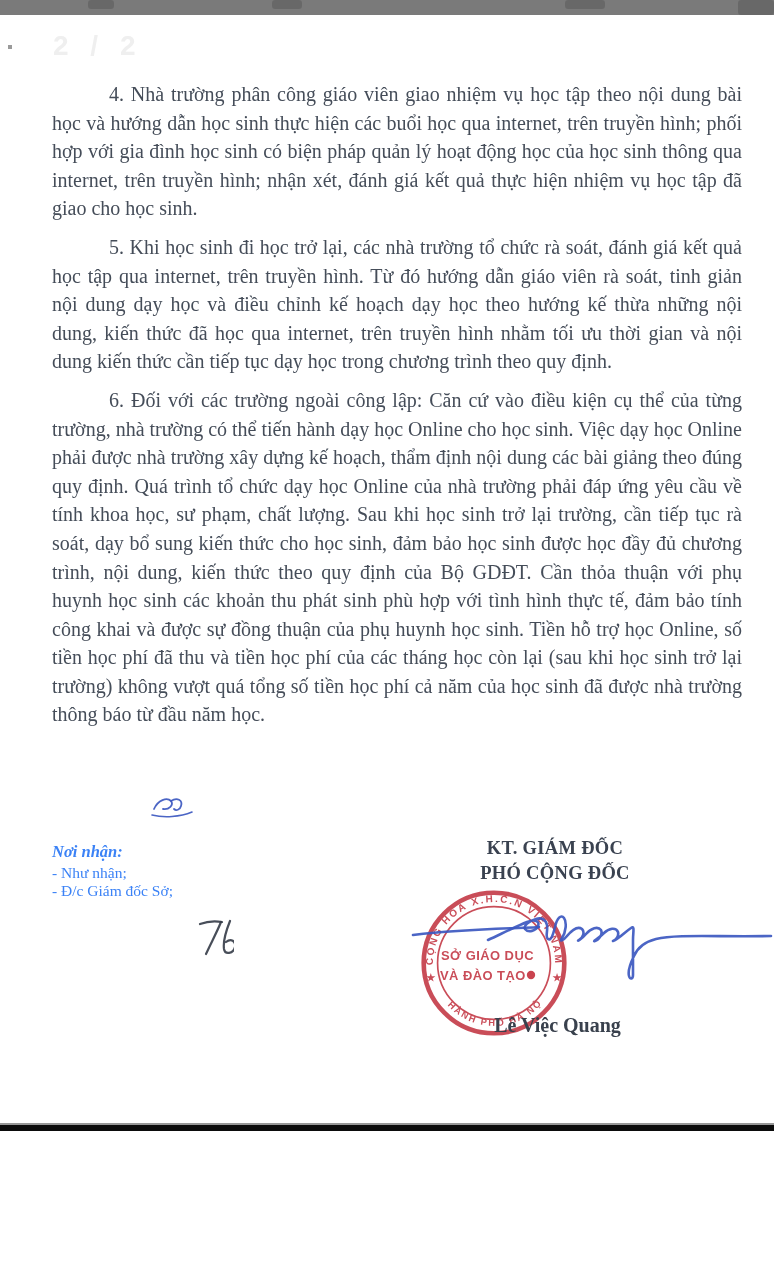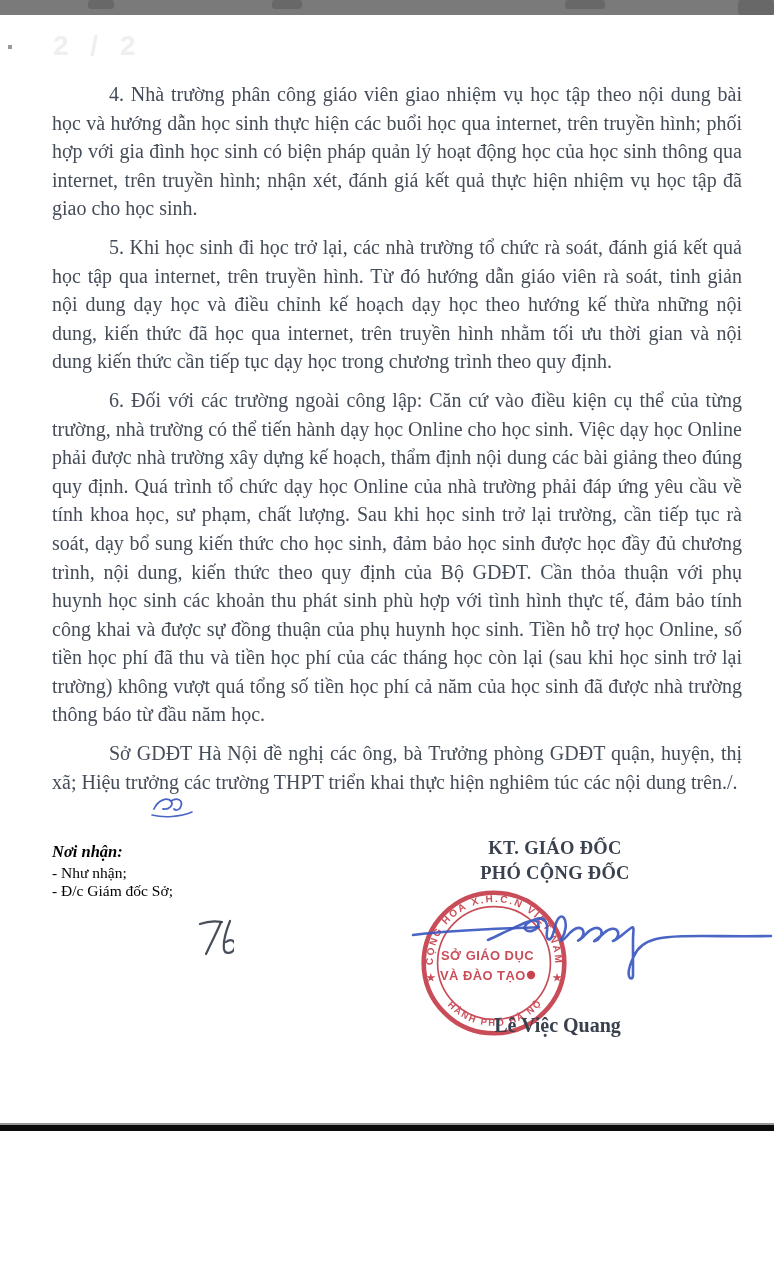--- a/index.html
+++ b/index.html
@@ -20,21 +20,21 @@
     font-size:28px; letter-spacing:7px; color:#efefef;
   }
   .margin-dot { position:absolute; left:8px; top:45px; width:4px; height:4px; background:#9a9a9a; }
   
   .bodytext {
     position:absolute; left:52px; top:80px; width:690px;
     font-size:20px; line-height:28.6px; text-align:justify;
   }
   .bodytext p { text-indent:57px; margin:0 0 10px 0; }
   
-  .recipients { position:absolute; left:52px; top:842px; width:330px; color:#000000; }
+  .recipients { position:absolute; left:52px; top:842px; width:330px; color:#3b82f6; }
   .recipients .heading { font-weight:bold; font-style:italic; font-size:16.5px; margin-bottom:2px; }
   .recipients .item { font-size:15.5px; line-height:18.4px; }
   
   .sigblock {
     position:absolute; left:415px; top:836px; width:280px;
     text-align:center; font-weight:bold; font-size:18.5px;
     line-height:25px; color:#3a4250; letter-spacing:.3px;
   }
   .signer {
     position:absolute; left:455px; top:1014px; width:205px;
@@ -62,21 +62,20 @@
     <div class="smudge" style="left:738px; width:36px; height:15px;"></div>
   </div>
 
   <div class="watermark">2 / 2</div>
   <div class="margin-dot"></div>
 
   <div class="bodytext">
     <p>4. Nhà trường phân công giáo viên giao nhiệm vụ học tập theo nội dung bài học và hướng dẫn học sinh thực hiện các buổi học qua internet, trên truyền hình; phối hợp với gia đình học sinh có biện pháp quản lý hoạt động học của học sinh thông qua internet, trên truyền hình; nhận xét, đánh giá kết quả thực hiện nhiệm vụ học tập đã giao cho học sinh.</p>
     <p>5. Khi học sinh đi học trở lại, các nhà trường tổ chức rà soát, đánh giá kết quả học tập qua internet, trên truyền hình. Từ đó hướng dẫn giáo viên rà soát, tinh giản nội dung dạy học và điều chỉnh kế hoạch dạy học theo hướng kế thừa những nội dung, kiến thức đã học qua internet, trên truyền hình nhằm tối ưu thời gian và nội dung kiến thức cần tiếp tục dạy học trong chương trình theo quy định.</p>
     <p>6. Đối với các trường ngoài công lập: Căn cứ vào điều kiện cụ thể của từng trường, nhà trường có thể tiến hành dạy học Online cho học sinh. Việc dạy học Online phải được nhà trường xây dựng kế hoạch, thẩm định nội dung các bài giảng theo đúng quy định. Quá trình tổ chức dạy học Online của nhà trường phải đáp ứng yêu cầu về tính khoa học, sư phạm, chất lượng. Sau khi học sinh trở lại trường, cần tiếp tục rà soát, dạy bổ sung kiến thức cho học sinh, đảm bảo học sinh được học đầy đủ chương trình, nội dung, kiến thức theo quy định của Bộ GDĐT. Cần thỏa thuận với phụ huynh học sinh các khoản thu phát sinh phù hợp với tình hình thực tế, đảm bảo tính công khai và được sự đồng thuận của phụ huynh học sinh. Tiền hỗ trợ học Online, số tiền học phí đã thu và tiền học phí của các tháng học còn lại (sau khi học sinh trở lại trường) không vượt quá tổng số tiền học phí cả năm của học sinh đã được nhà trường thông báo từ đầu năm học.</p>
-    <p>Sở GDĐT Hà Nội đề nghị các ông, bà Trưởng phòng GDĐT quận, huyện, thị xã; Hiệu trưởng các trường THPT triển khai thực hiện nghiêm túc các nội dung trên./.</p>
   </div>
 
   <svg class="paraph-svg" viewBox="0 0 48 28">
     <path class="ink" stroke-width="1.8" d="M 6,16 C 10,7 19,4 23,8 C 26,12 21,17 15,16"></path>
     <path class="ink" stroke-width="1.8" d="M 23,8 C 29,4 35,7 33,13 C 32,17 28,18 26,16"></path>
     <path class="ink" stroke-width="1.6" d="M 4,22 C 16,25 32,24 44,19"></path>
   </svg>
 
   <div class="recipients">
     <div class="heading">Nơi nhận:</div>
@@ -84,21 +83,21 @@
     <div class="item">- Đ/c Giám đốc Sở;</div>
   </div>
 
   <svg class="handwritten-svg" viewBox="0 0 42 42">
     <path class="pen" stroke-width="2.2" d="M 8,8 C 16,5 24,5 30,6"></path>
     <path class="pen" stroke-width="2.2" d="M 29,6 C 25,16 19,27 14,38"></path>
     <path class="pen" stroke-width="2.2" d="M 38,5 C 34,15 31,26 32,33 C 33,39 41,38 43,31 C 44,25 39,22 34,26"></path>
   </svg>
 
   <div class="sigblock">
-    <div>KT. GIÁO ĐỐC</div>
+    <div>KT. GIÁM ĐỐC</div>
     <div>PHÓ CỘNG ĐỐC</div>
   </div>
 
   <svg class="stamp" viewBox="0 0 160 160">
     <defs>
       <path id="arcTop" d="M 25.9,117.9 A 66,66 0 1 1 134.1,117.9"></path>
       <path id="arcBot" d="M 27.9,123.7 A 68,68 0 0 0 132.1,123.7"></path>
     </defs>
     <circle cx="80" cy="80" r="76" fill="none" stroke="#c43a47" stroke-width="5"></circle>
     <circle cx="80" cy="80" r="61" fill="none" stroke="#c43a47" stroke-width="1.8"></circle>

